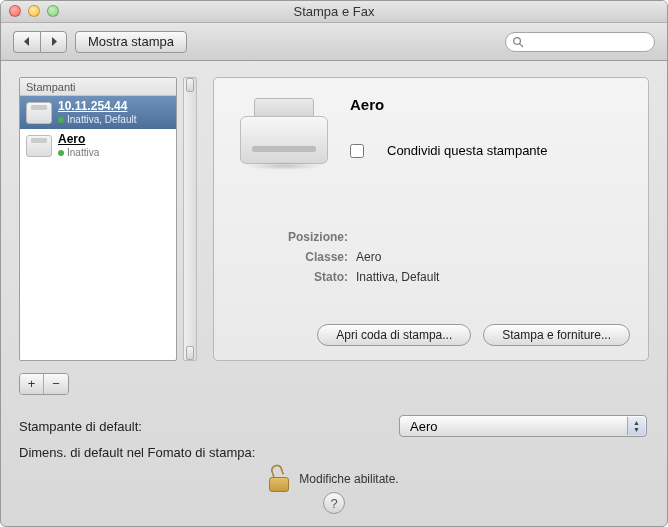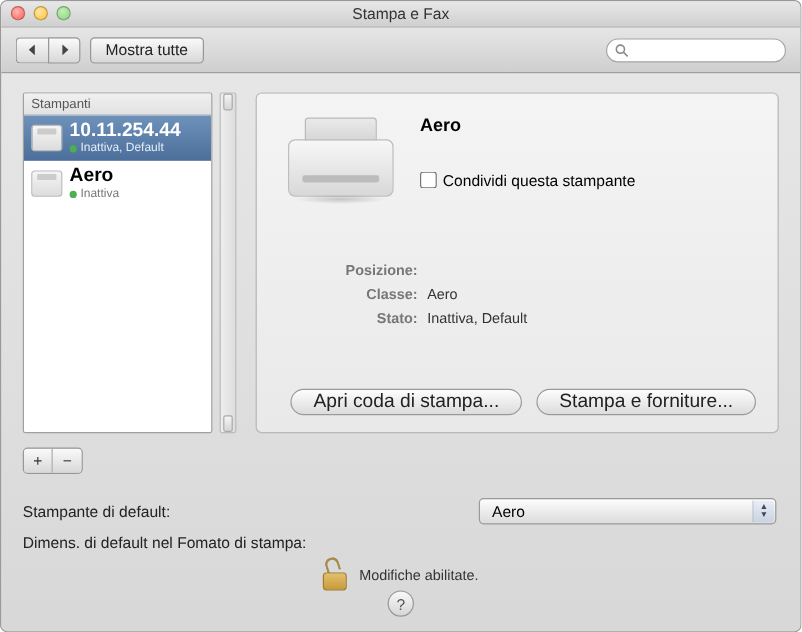--- a/index.html
+++ b/index.html
@@ -153,21 +153,21 @@
     flex-shrink: 0;
   }
   .printer-item .printer-mini-icon::before {
     content: "";
     position: absolute;
     top: 2px; left: 4px; right: 4px; height: 5px;
     background: #ccc;
     border-radius: 1px;
   }
   .printer-item .txt { line-height: 1.15; }
-  .printer-item .name { font-size: 16px; font-weight: bold; }
+  .printer-item .name { font-size: 12px; font-weight: bold; text-decoration: underline; }
   .printer-item .sub { font-size: 10px; color: #777; }
   .printer-item .sub .dot {
     display: inline-block; width: 6px; height: 6px; border-radius: 50%;
     background: #4caf50; margin-right: 3px; vertical-align: middle;
   }
   .scrollbar-fake {
     width: 14px;
     background: linear-gradient(to right, #eee, #ddd);
     border: 1px solid #bcbcbc;
     border-radius: 2px;
@@ -221,40 +221,40 @@
     position: absolute; bottom: 18px; left: 12px; right: 12px; height: 6px;
     background: #bcbcbc;
     border-radius: 2px;
   }
   .printer-big-icon .shadow {
     position: absolute; bottom: 0; left: 6px; right: 6px; height: 8px;
     background: radial-gradient(ellipse at center, rgba(0,0,0,0.18), transparent 70%);
   }
   .details-right { flex: 1; }
   .printer-title { font-size: 15px; font-weight: bold; margin-bottom: 30px; padding-top: 2px;}
-  .share-row { display: flex; align-items: flex-start; gap: 5px; font-size: 13px; }
+  .share-row { display: flex; align-items: center; gap: 23px; font-size: 13px; }
   .share-row input[type=checkbox] { width: 14px; height: 14px; }
-  .info-rows { margin-top: 48px; margin-left: 40px; }
+  .info-rows { margin-top: 60px; margin-left: 40px; }
   .info-row { display: flex; gap: 8px; margin-bottom: 6px; font-size: 12px; }
   .info-row .lbl { width: 76px; text-align: right; color: #777; font-weight: bold; }
   .info-row .val { color: #333; }
   .detail-buttons {
     position: absolute;
     bottom: 14px;
     right: 18px;
     display: flex;
     gap: 12px;
   }
   .oval-btn {
     height: 22px;
     padding: 0 18px;
     background: linear-gradient(to bottom, #fdfdfd, #dcdcdc);
     border: 1px solid #9a9a9a;
     border-radius: 11px;
-    font-size: 16px;
+    font-size: 12px;
     color: #222;
     cursor: pointer;
     line-height: 20px;
     box-shadow: 0 1px 0 rgba(255,255,255,0.6) inset;
   }
   .below {
     padding: 0 18px 8px 18px;
   }
   .addremove {
     display: inline-flex;
@@ -374,21 +374,21 @@
         <svg width="8" height="9" viewBox="0 0 8 9">
             <path d="M6 0 L1 4.5 L6 9 Z" fill="#444"></path>
           </svg>
       </div>
       <div class="nav-btn">
         <svg width="8" height="9" viewBox="0 0 8 9">
             <path d="M2 0 L7 4.5 L2 9 Z" fill="#444"></path>
           </svg>
       </div>
     </div>
-    <div class="show-all">Mostra tutte</div>
+    <div class="show-all">Mostra stampa</div>
     <div class="spacer"></div>
     <div class="search-field">
       <svg width="12" height="12" viewBox="0 0 12 12">
         <circle cx="5" cy="5" r="3.4" fill="none" stroke="#888" stroke-width="1.3"></circle>
         <line x1="7.6" y1="7.6" x2="11" y2="11" stroke="#888" stroke-width="1.3"></line>
       </svg>
       <input type="text" placeholder="" style="">
     </div>
   </div>
 

